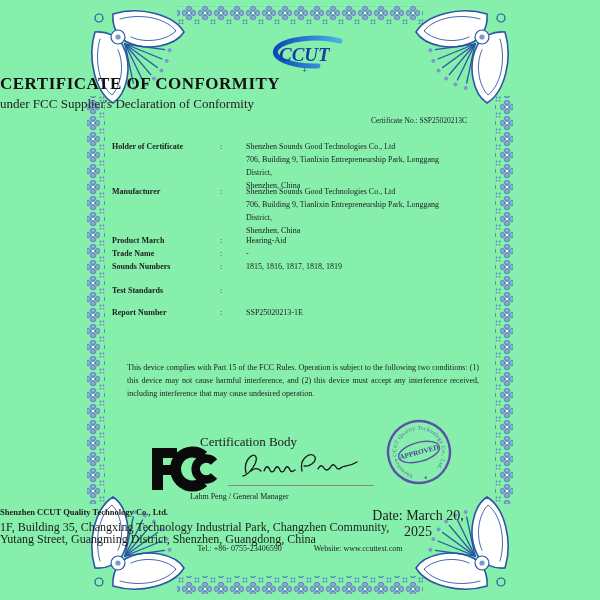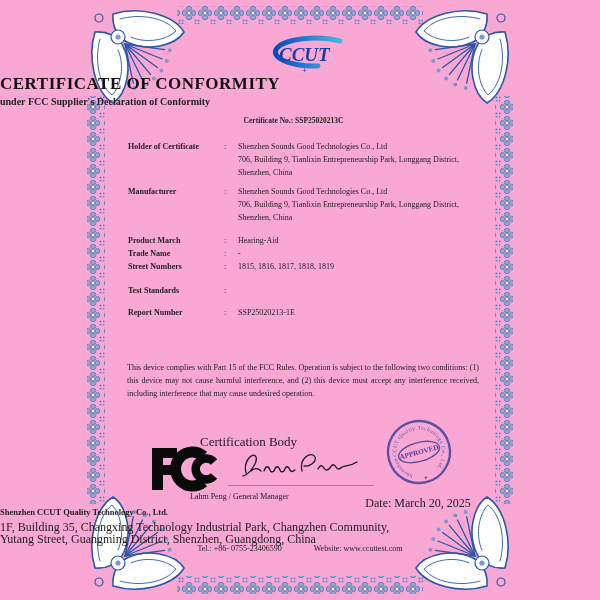--- a/index.html
+++ b/index.html
@@ -1,31 +1,31 @@
 <!DOCTYPE html>
 <html><head>
 <meta charset="utf-8">
 <style>
   html,body{margin:0;padding:0;background:#fff;}
-  .page{position:relative;width:600px;height:600px;background:#f9a8d4;overflow:hidden;
+  .page{position:relative;width:600px;height:600px;background:#86efac;overflow:hidden;
         font-family:"Liberation Serif",serif;color:#1c1c1c;}
   .abs{position:absolute;}
   .center{}
   .title{left:0;top:74px;width:600px;font-size:17px;font-weight:bold;letter-spacing:0.5px;color:#111;}
-  .subtitle{left:0;top:96px;width:476px;font-size:10px;font-weight:bold;color:#222;}
-  .certno{left:120px;top:116px;width:347px;text-align:center;font-size:7.5px;font-weight:bold;}
-  .row{left:128px;width:350px;display:grid;grid-template-columns:96px 14px 1fr;column-gap:0;
+  .subtitle{left:0;top:96px;width:476px;font-size:13px;font-weight:normal;color:#222;}
+  .certno{left:120px;top:116px;width:347px;text-align:right;font-size:7.5px;font-weight:normal;}
+  .row{left:112px;width:350px;display:grid;grid-template-columns:96px 14px 1fr;column-gap:12px;
        font-size:8px;line-height:13px;}
   .row .lab{font-weight:bold;}
   .vline{display:block;}
   .para{left:127px;width:352px;font-size:8px;line-height:13.2px;text-align:justify;}
   .certbody-label{left:200px;top:434px;width:200px;font-size:13px;}
   .sigline{left:228px;top:485px;width:146px;border-top:1px solid #8a8a8a;height:0;}
   .signame{left:190px;top:492px;width:220px;font-size:8px;font-family:Liberation Serif, serif;}
-  .datetext{left:362px;top:496px;width:112px;text-align:center;font-size:12px;}
+  .datetext{left:362px;top:508px;width:112px;text-align:center;font-size:14px;}
   .cname{left:0;top:507px;width:600px;font-size:8.5px;font-weight:bold;}
   .caddr{left:0;width:600px;font-size:12px;}
   .ctel{left:0;top:544px;width:600px;font-size:8px;display:flex;justify-content:center;gap:32px;}
   svg text{font-family:"Liberation Serif",serif;}
 </style>
 </head>
 <body>
 
 <div class="page">
 
@@ -124,21 +124,21 @@
     <span class="lab">Product March</span>
     <span>:</span>
     <span>Hearing-Aid</span>
   </div>
   <div class="abs row" style="top:247px">
     <span class="lab">Trade Name</span>
     <span>:</span>
     <span>-</span>
   </div>
   <div class="abs row" style="top:260px">
-    <span class="lab">Street Numbers</span>
+    <span class="lab">Sounds Numbers</span>
     <span>:</span>
     <span>1815, 1816, 1817, 1818, 1819</span>
   </div>
   <div class="abs row" style="top:284px">
     <span class="lab">Test Standards</span>
     <span>:</span>
   </div>
   <div class="abs row" style="top:306px">
     <span class="lab">Report Number</span>
     <span>:</span>

